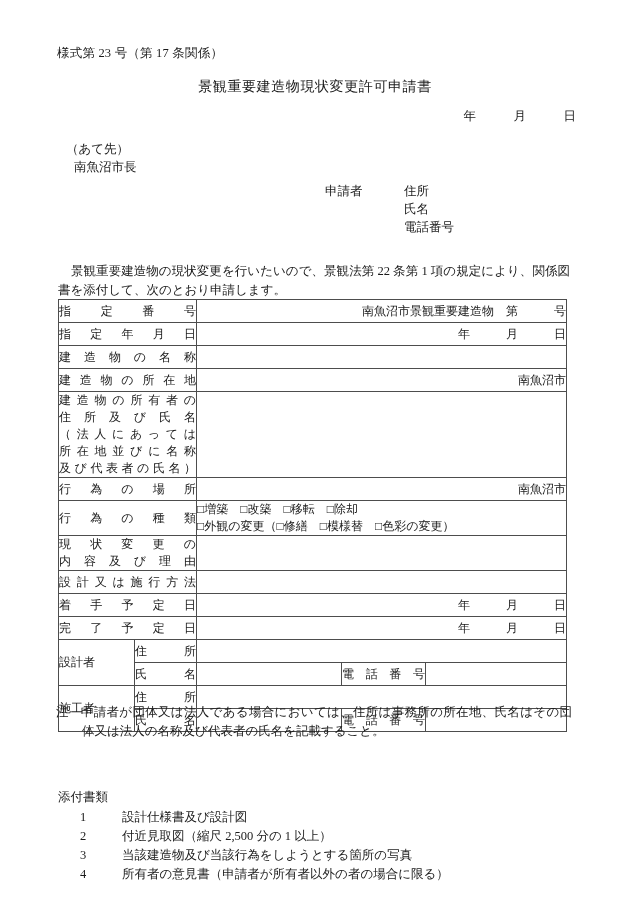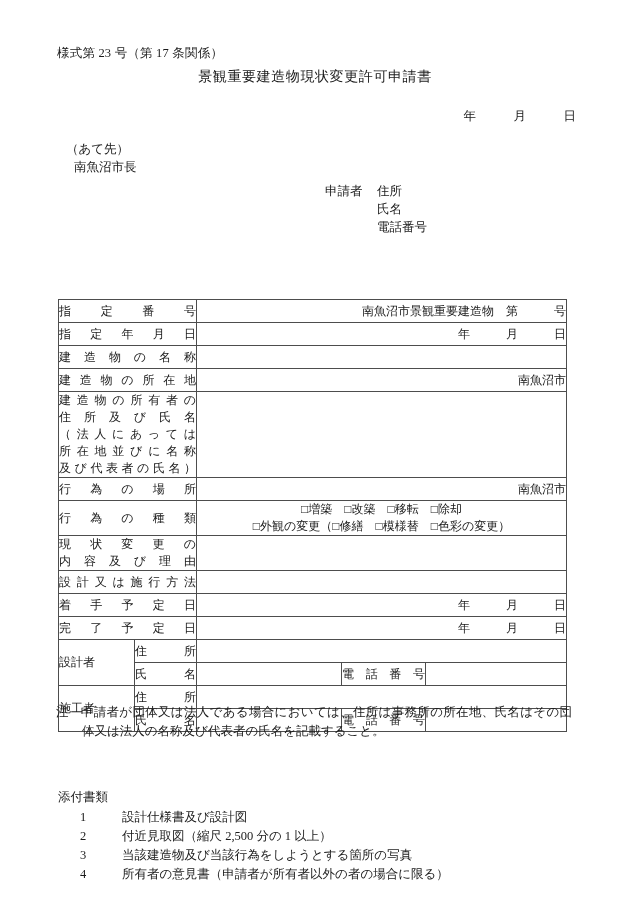--- a/index.html
+++ b/index.html
@@ -26,21 +26,21 @@
   .abs { position: absolute; }
   .form-no {
     left: 57px;
     top: 45px;
     font-size: 12.5px;
     letter-spacing: 0.2px;
     white-space: nowrap;
   }
   .doc-title {
     left: 0;
-    top: 68px;
+    top: 78px;
     width: 630px;
     text-align: center;
     font-size: 14px;
     letter-spacing: 0.6px;
   }
   .date-line {
     left: 0;
     top: 108px;
     width: 576px;
     text-align: right;
@@ -55,21 +55,21 @@
     line-height: 18px;
   }
   .addressee .ind { padding-left: 8px; display: block; }
 
   .applicant {
     left: 325px;
     top: 182px;
     font-size: 12.5px;
     line-height: 18px;
   }
-  .applicant-row { display: flex; }
+  .applicant-row { display: flex; gap: 27px; }
   .applicant-label { width: 52px; flex: none; }
   .applicant-fields { display: block; }
   .applicant-fields span { display: block; }
 
   .intro {
     left: 58px;
     top: 262px;
     width: 512px;
     font-size: 12.5px;
     line-height: 19px;
@@ -130,21 +130,20 @@
   .tel-lbl {
     width: 84px;
     text-align: justify;
     text-align-last: justify;
     padding: 2px 9px;
     white-space: nowrap;
   }
   .cb-cell {
     padding: 3px 5px 4px 5px;
     line-height: 16px;
-    text-align: center;
   }
   .cb-cell span { display: block; white-space: nowrap; }
   .h-row { height: 23px; }
   .date-cell { white-space: pre; }
 
   
   .note {
     left: 56px;
     top: 703px;
     width: 516px;
@@ -190,20 +189,21 @@
     <div class="applicant-row">
       <span class="applicant-label">申請者</span>
       <span class="applicant-fields">
         <span>住所</span>
         <span>氏名</span>
         <span>電話番号</span>
       </span>
     </div>
   </div>
 
+  <div class="abs intro">景観重要建造物の現状変更を行いたいので、景観法第 22 条第 1 項の規定により、関係図書を添付して、次のとおり申請します。</div>
 
   <table class="form-table">
     <colgroup>
       <col style="width:76px">
       <col style="width:62px">
       <col style="width:145px">
       <col style="width:84px">
       <col style="width:141px">
     </colgroup>
     <tbody>

